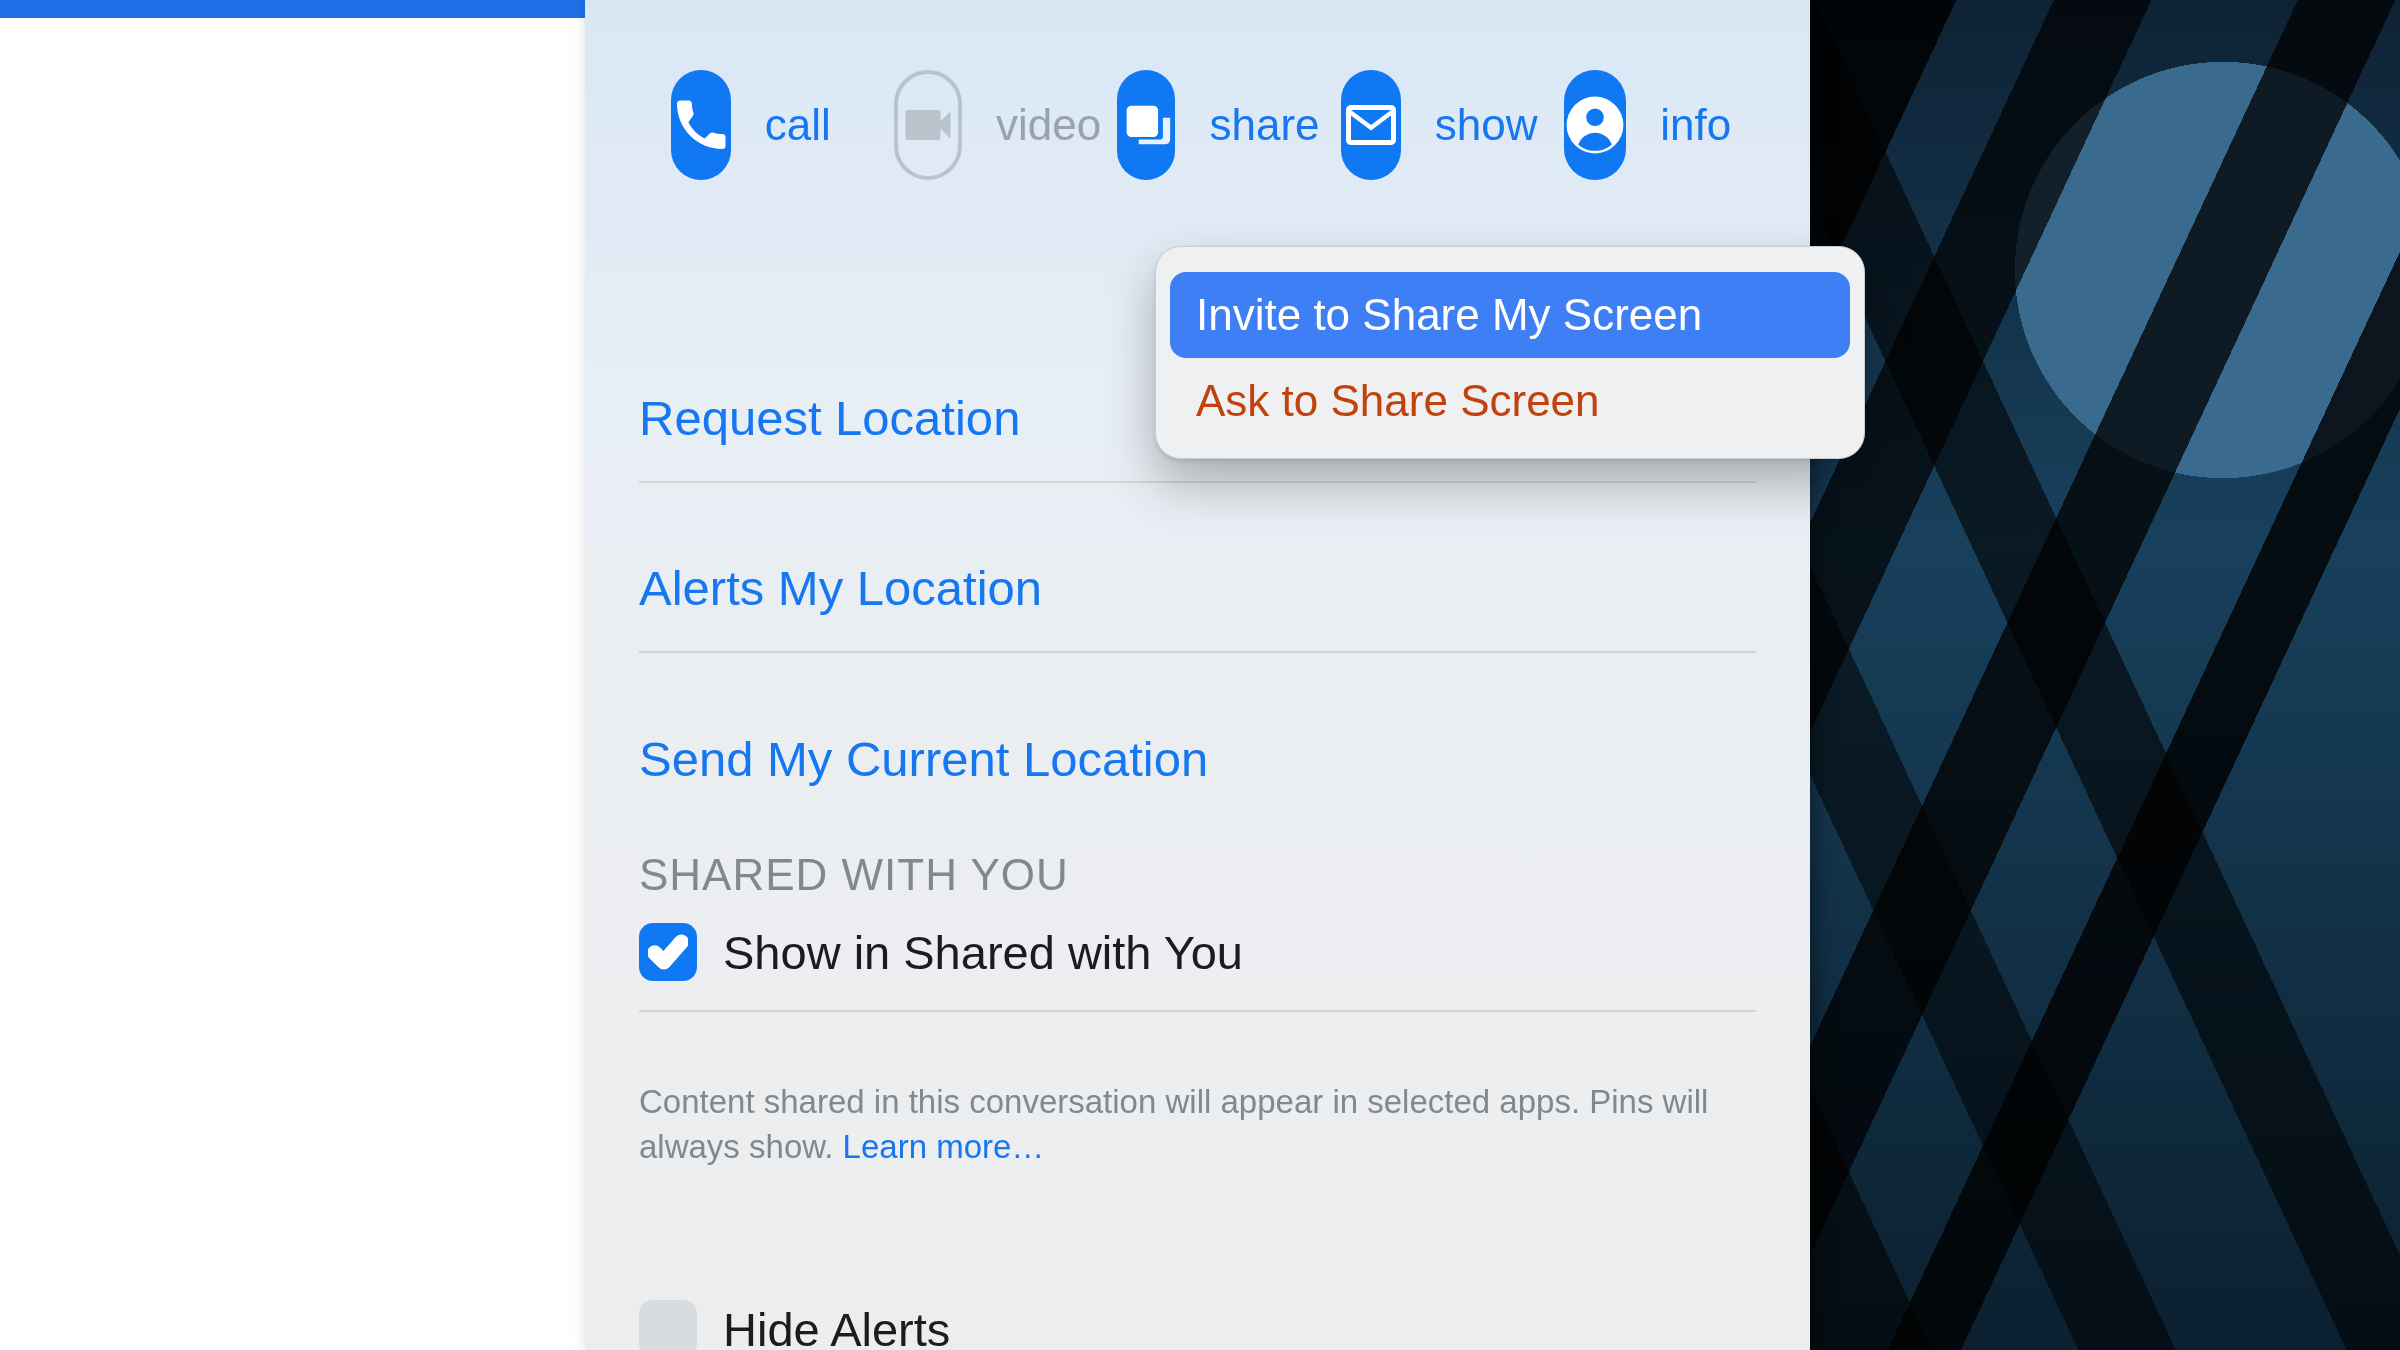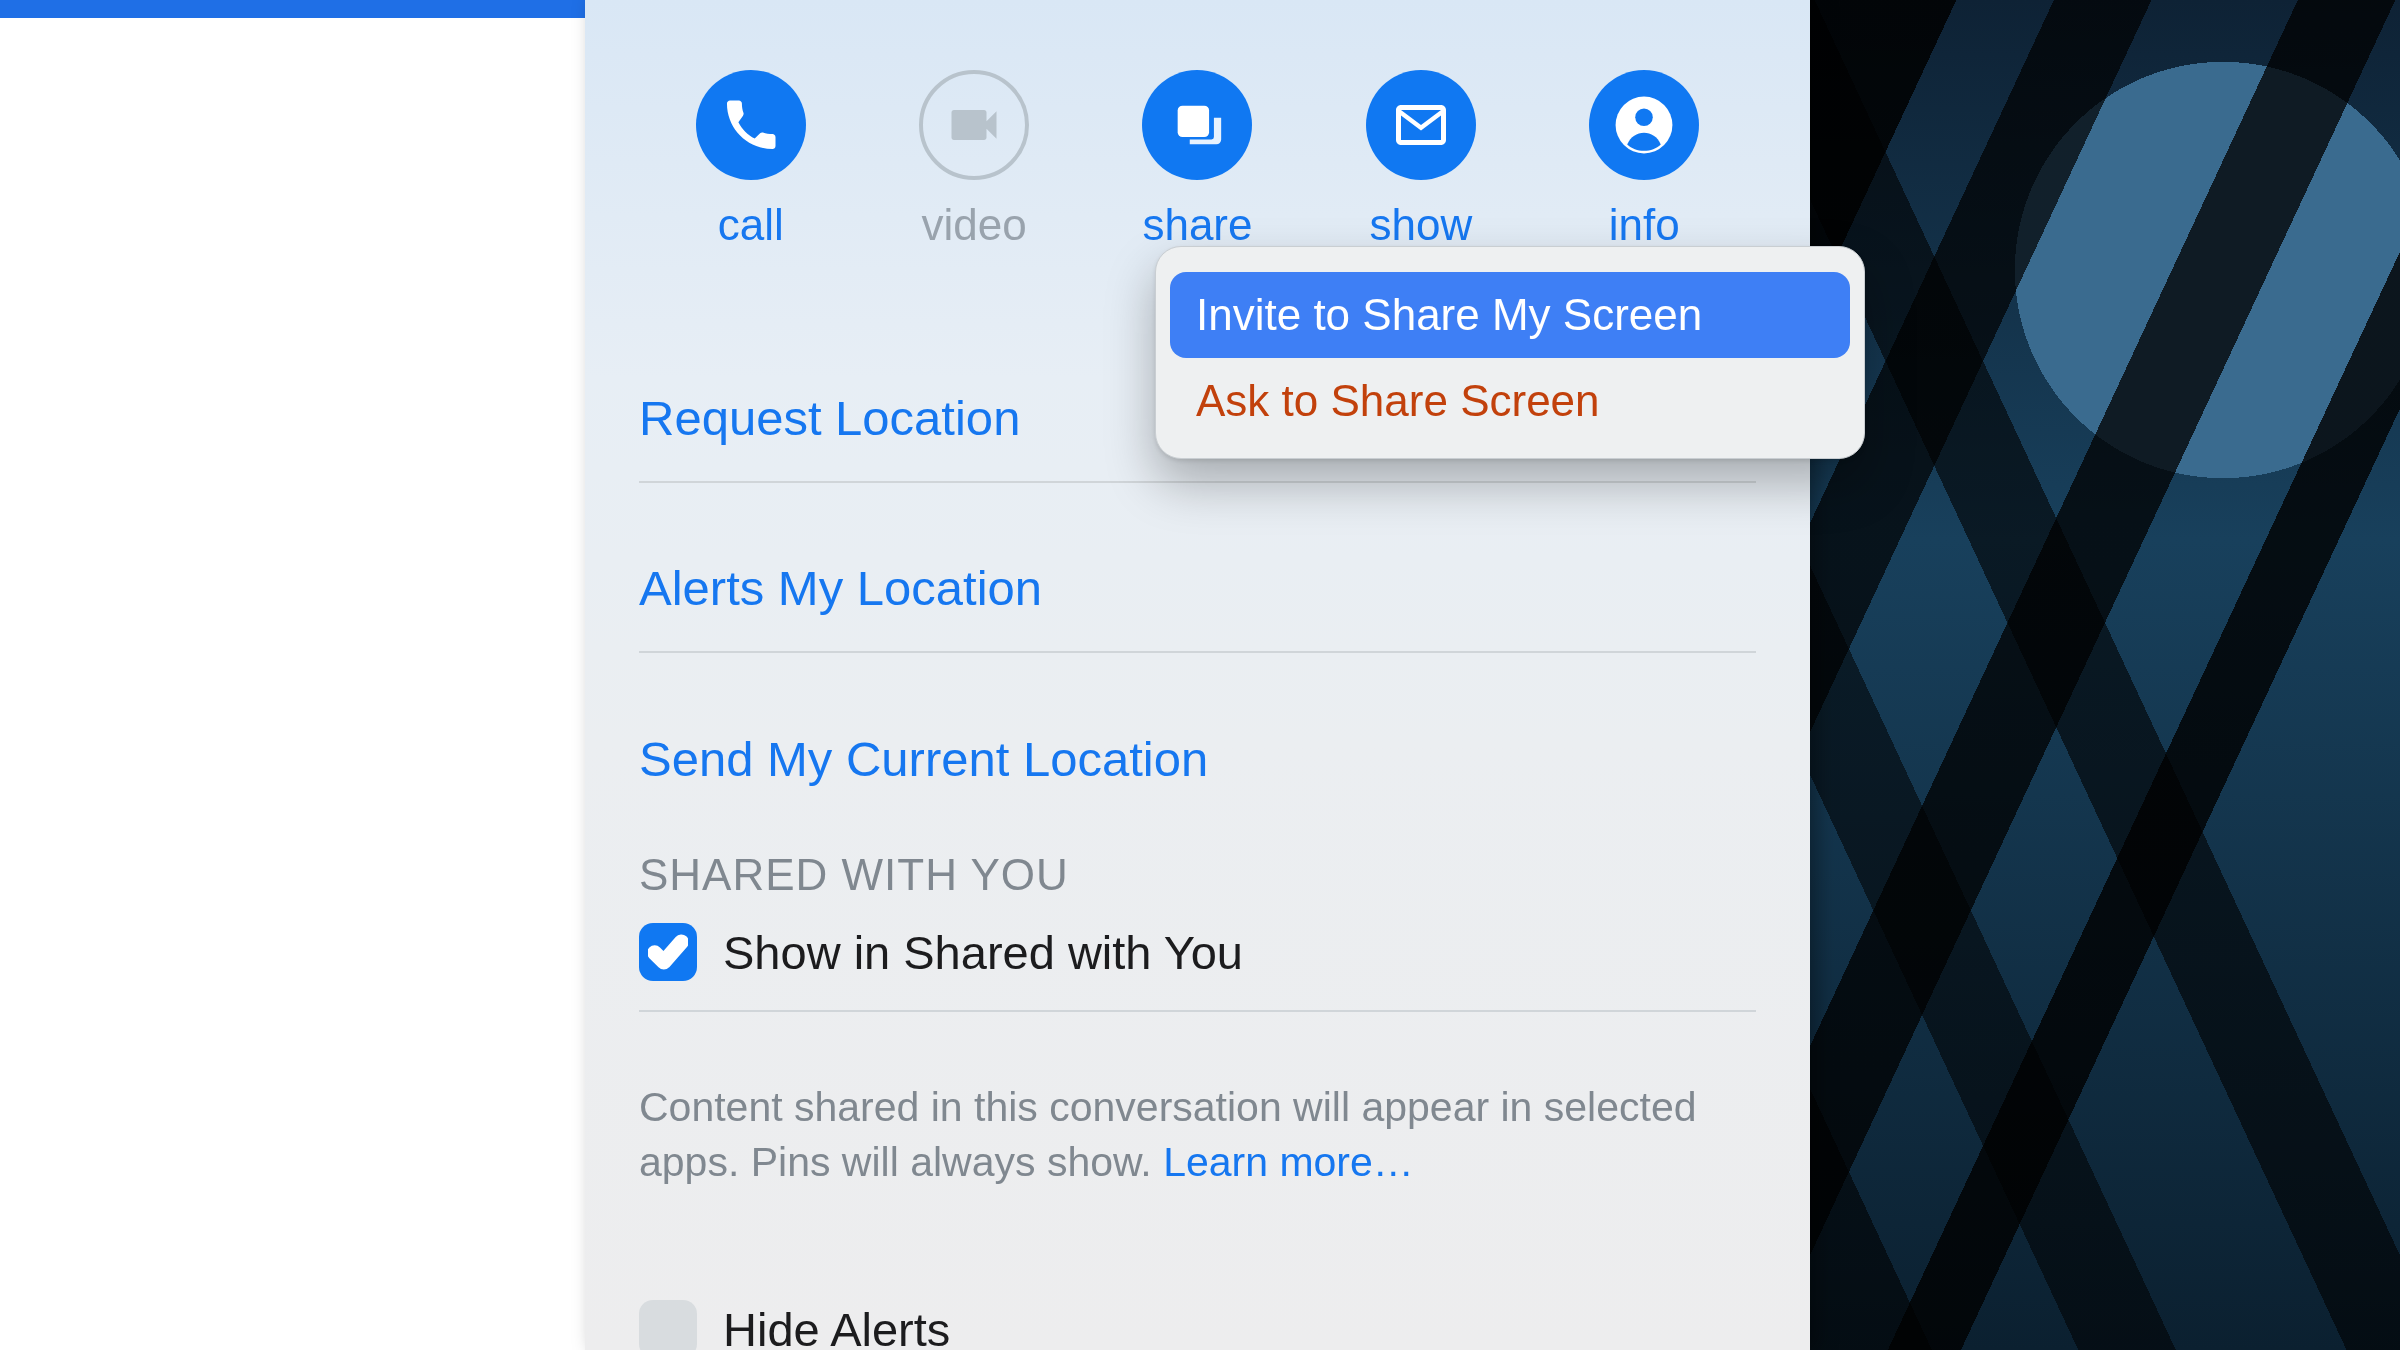--- a/index.html
+++ b/index.html
@@ -19,37 +19,37 @@
   .sidebar-white {
     position: absolute; top: 18px; left: 0; width: 585px; bottom: 0; background: #ffffff;
   }
   .details-panel {
     position: absolute; top: 0; left: 585px; width: 1225px; bottom: 0;
     background: linear-gradient(180deg, #d9e7f5 0%, #e7eef5 28%, #ebeef1 55%, #ededee 100%);
     box-shadow: 8px 0 18px rgba(0,0,0,0.35);
   }
   
   .actions { position: absolute; top: 70px; left: 0; right: 0; display: flex; justify-content: space-around; padding: 0 54px; }
-  .action { display: flex; flex-direction: column; align-items: center; gap: 20px; width: 160px; cursor: pointer; }
+  .action { display: flex; align-items: center; gap: 34px; width: 160px; cursor: pointer; }
   .action .circle { width: 110px; height: 110px; border-radius: 55px; background: #1078f2; display: flex; align-items: center; justify-content: center; }
   .action.disabled .circle { background: transparent; border: 4px solid #b8c3cc; }
   .action.disabled .label { color: #99a3ad; }
   .action.disabled svg { fill: #b8c3cc; }
   .action .label { font-size: 44px; color: #1677f0; font-weight: 400; }
   .circle svg { fill: #fff; }
   
   .link-row { position: absolute; left: 54px; right: 54px; border-bottom: 2px solid #d0d5d9; font-size: 49px; color: #1677f0; font-weight: 400; display: flex; align-items: center; cursor: pointer; }
   #row-request { top: 355px; height: 128px; }
   #row-sharemy { top: 525px; height: 128px; }
   #row-sendcurrent { top: 695px; height: 128px; border-bottom: none; }
   .section-header { position: absolute; left: 54px; top: 850px; font-size: 44px; letter-spacing: 1px; color: #808890; text-align: right; }
   .check-row { position: absolute; left: 54px; right: 54px; top: 922px; height: 90px; display: flex; align-items: center; gap: 26px; font-size: 47px; color: #1c1c1e; border-bottom: 2px solid #d0d5d9; padding-bottom: 28px; }
   .checkbox { width: 58px; height: 58px; border-radius: 14px; background: #1078f2; display: flex; align-items: center; justify-content: center; flex-shrink: 0; cursor: pointer; }
   .checkbox svg { stroke: #fff; stroke-width: 9; fill: none; stroke-linecap: round; stroke-linejoin: round; }
-  .helptext { position: absolute; left: 54px; right: 80px; top: 1080px; font-size: 41px; line-height: 1.35; color: #808890; }
+  .helptext { position: absolute; left: 54px; right: 80px; top: 1080px; font-size: 33px; line-height: 1.35; color: #808890; }
   .helptext .learn { color: #1677f0; cursor: pointer; }
   .hide-alerts-row { position: absolute; left: 54px; right: 54px; top: 1300px; display: flex; align-items: center; gap: 26px; font-size: 47px; color: #1c1c1e; }
   .checkbox-empty { width: 58px; height: 58px; border-radius: 14px; background: #d8dcdf; flex-shrink: 0; cursor: pointer; }
   
   .popover {
     position: absolute; top: 246px; left: 1155px; width: 710px;
     background: #eef0f1; border: 1px solid #c9ced2; border-radius: 26px;
     box-shadow: 0 24px 50px rgba(0,0,0,0.28), 0 2px 4px rgba(0,0,0,0.1);
     padding: 14px;
   }

